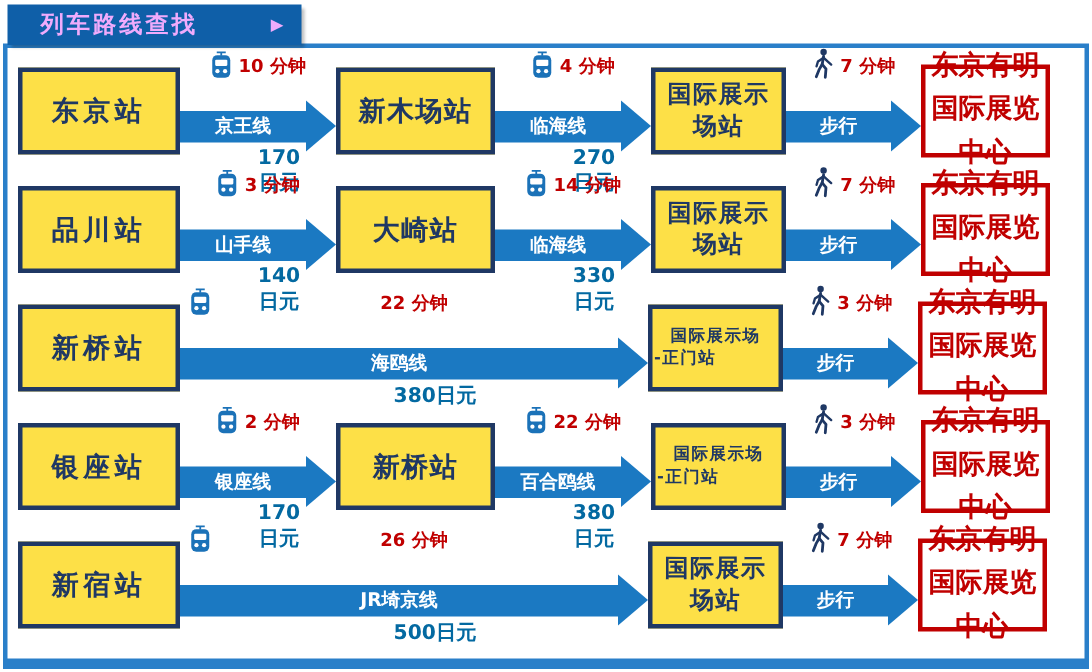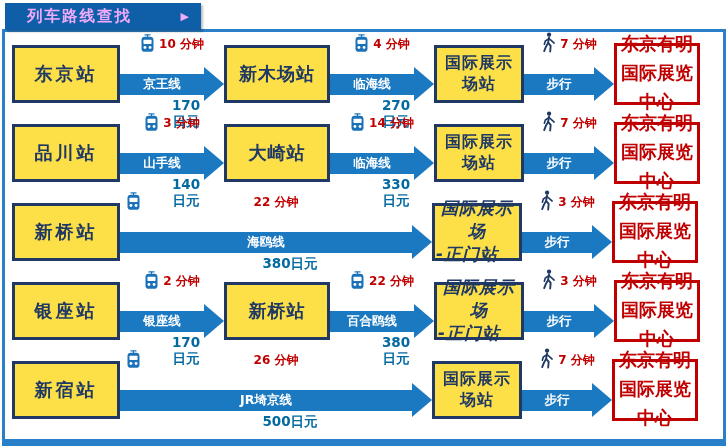--- a/index.html
+++ b/index.html
@@ -20,21 +20,21 @@
   .rows { position:absolute; left:5px; right:5px; top:32px; bottom:9px; padding:2px 1px 0 1px; }
   .row { display:flex; align-items:center; height:79px; padding:0 6px; }
 
   
   .station { border:3px solid #1f3864; height:58px; background:#fde047; color:#1f3864;
              font-weight:bold; display:flex; flex-direction:column; justify-content:center;
              text-align:center; flex:none; }
   .st-origin { width:108px; font-size:18px; letter-spacing:3px; }
   .st-mid    { width:106px; font-size:18px; letter-spacing:1px; }
   .st-third  { width:90px; font-size:16px; letter-spacing:1px; }
-  .st-third.two { font-size:17px; line-height:1.35;font-style:italic; }
+  .st-third.two { font-size:11px; line-height:1.35; }
   .station .line2 { text-align:left; padding-left:1px; }
 
   
   .transit { flex:none; width:104px; display:flex; flex-direction:column; position:relative; }
   .transit.long { width:312px; }
   .transit.walkseg { width:90px; }
   .t-top { height:22px; display:flex; align-items:flex-end; justify-content:center;
            gap:4px; padding-bottom:1px; color:#c00000; font-size:12px; font-weight:bold;
            white-space:nowrap; position:relative; }
   .transit.long .t-top .icon { position:absolute; left:6px; bottom:1px; }

